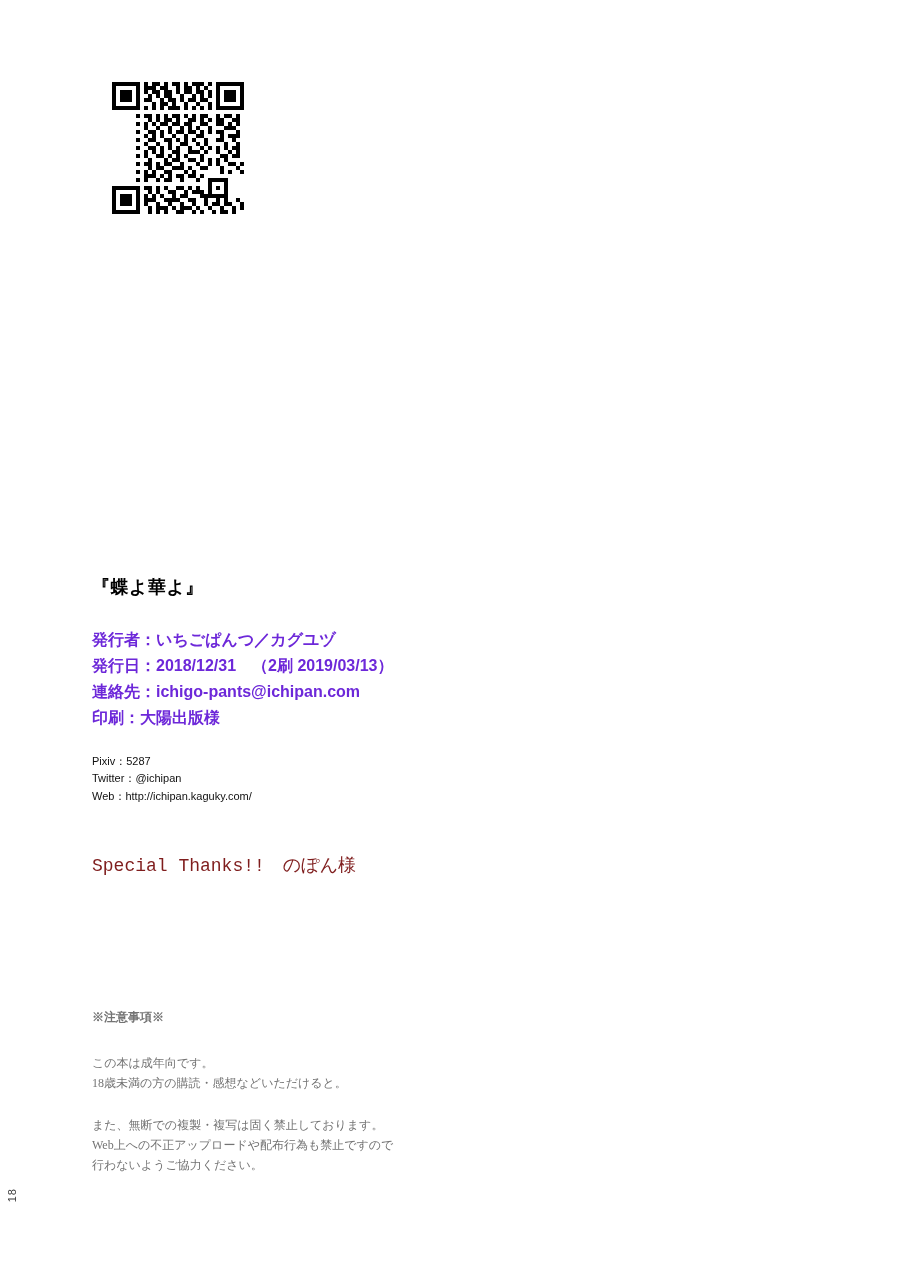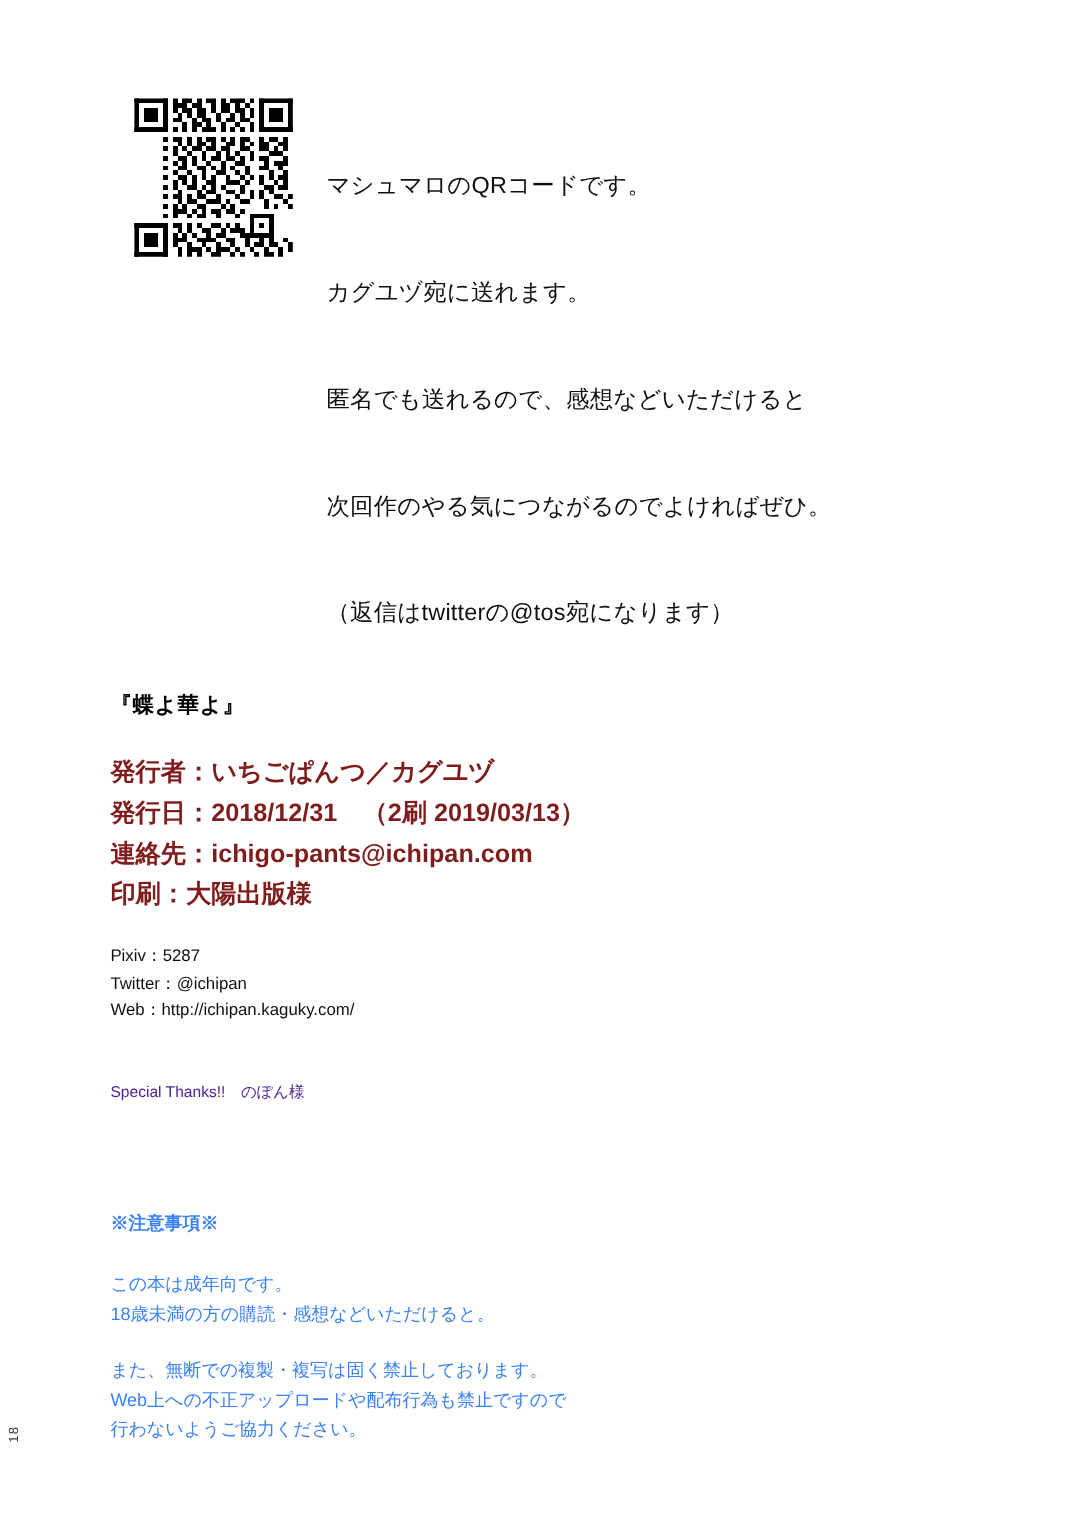--- a/index.html
+++ b/index.html
@@ -51,51 +51,53 @@
     width: 700px;
   }
   .work-title {
     font-size: 18px;
     font-weight: bold;
     letter-spacing: 0.5px;
     margin: 0 0 28px 0;
     color: #000000;
   }
   .meta-block {
-    font-size: 21px;
+    font-size: 16px;
+    line-height: 1.62;
+    color: #6d28d9;
+  }
+  .meta-block .row { white-space: pre; }
+  .meta-block.bold-row { font-weight: bold; }
+
+  .spacer-sm { height: 22px; }
+  .spacer-md { height: 46px; }
+
+  .links-block {
+    font-size: 11px;
+    line-height: 1.62;
+    color: #101010;
+  }
+  .thanks-block {
+    font-size: 18px;
     line-height: 1.62;
     color: #7f1d1d;
-  }
-  .meta-block .row { white-space: pre; }
-  .meta-block.bold-row { font-weight: bold; }
-
-  .spacer-sm { height: 22px; }
-  .spacer-md { height: 46px; }
-
-  .links-block {
-    font-size: 14px;
-    line-height: 1.62;
-    color: #101010;
-  }
-  .thanks-block {
-    font-size: 13px;
-    line-height: 1.62;
-    color: #4c1d95;
     white-space: pre;
+    font-family: Liberation Mono, monospace;
   }
 
   
   .notice {
     position: absolute;
     left: 92px;
     top: 1008px;
     width: 700px;
-    font-size: 15px;
+    font-size: 12px;
     line-height: 1.66;
-    color: #3b82f6;
+    color: #737373;
+    font-family: Liberation Serif, serif;
   }
   .notice-title {
     font-weight: bold;
     margin-bottom: 26px;
   }
   .notice p {
     margin: 0 0 22px 0;
   }
   .notice p:last-child { margin-bottom: 4px; }
 
@@ -370,27 +372,20 @@
           <rect x="13" y="32" width="1" height="1"></rect>
         <rect x="16" y="32" width="2" height="1"></rect>
           <rect x="20" y="32" width="1" height="1"></rect>
         <rect x="22" y="32" width="1" height="1"></rect>
           <rect x="25" y="32" width="1" height="1"></rect>
         <rect x="27" y="32" width="2" height="1"></rect>
       </g>
     </svg>
   </div>
 
-  <div class="qr-text">
-    <div>マシュマロのQRコードです。</div>
-    <div>カグユヅ宛に送れます。</div>
-    <div>匿名でも送れるので、感想などいただけると</div>
-    <div>次回作のやる気につながるのでよければぜひ。</div>
-    <div>（返信はtwitterの@tos宛になります）</div>
-  </div>
 </div>
 
 <div class="colophon">
 
   <div class="work-title">『蝶よ華よ』</div>
 
   <div class="meta-block bold-row">
     <div class="row">発行者：いちごぱんつ／カグユヅ</div>
     <div class="row">発行日：2018/12/31　（2刷 2019/03/13）</div>
     <div class="row">連絡先：ichigo-pants@ichipan.com</div>

